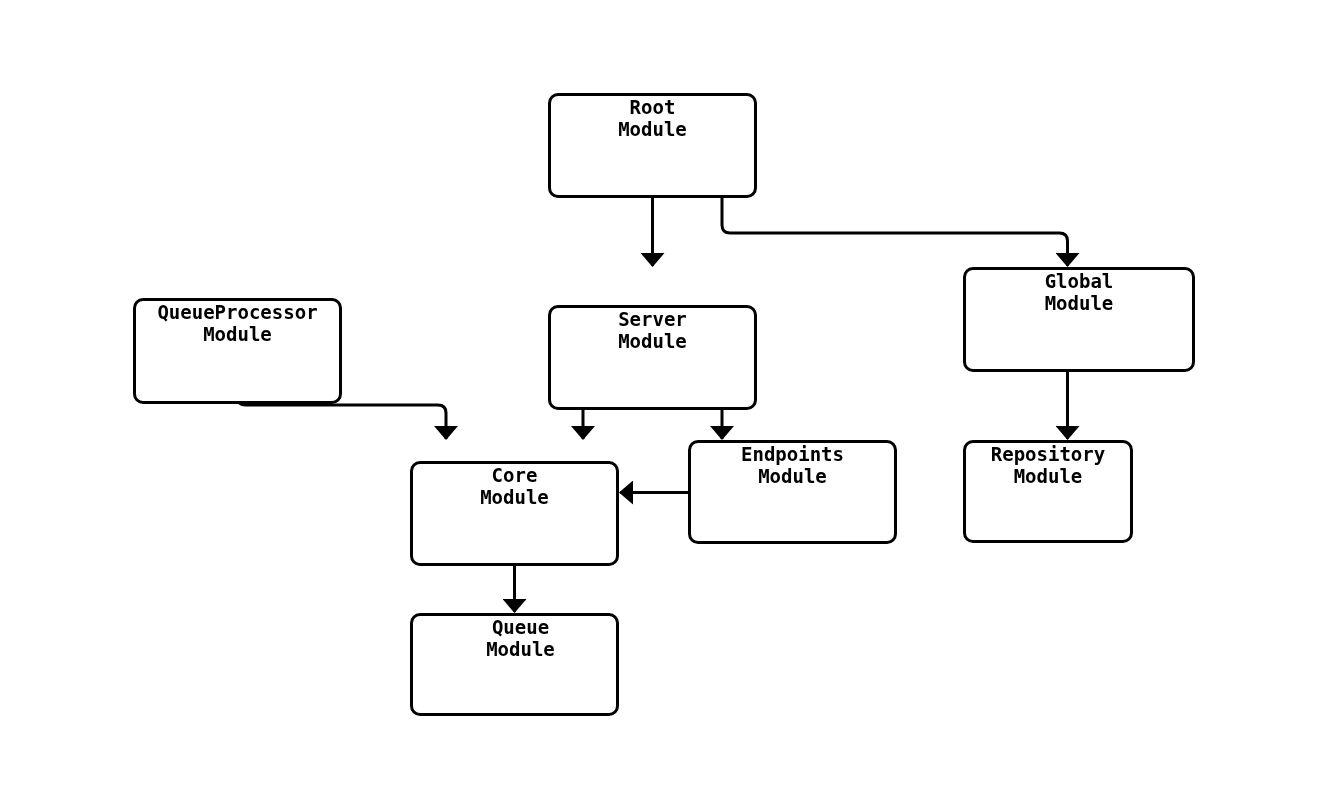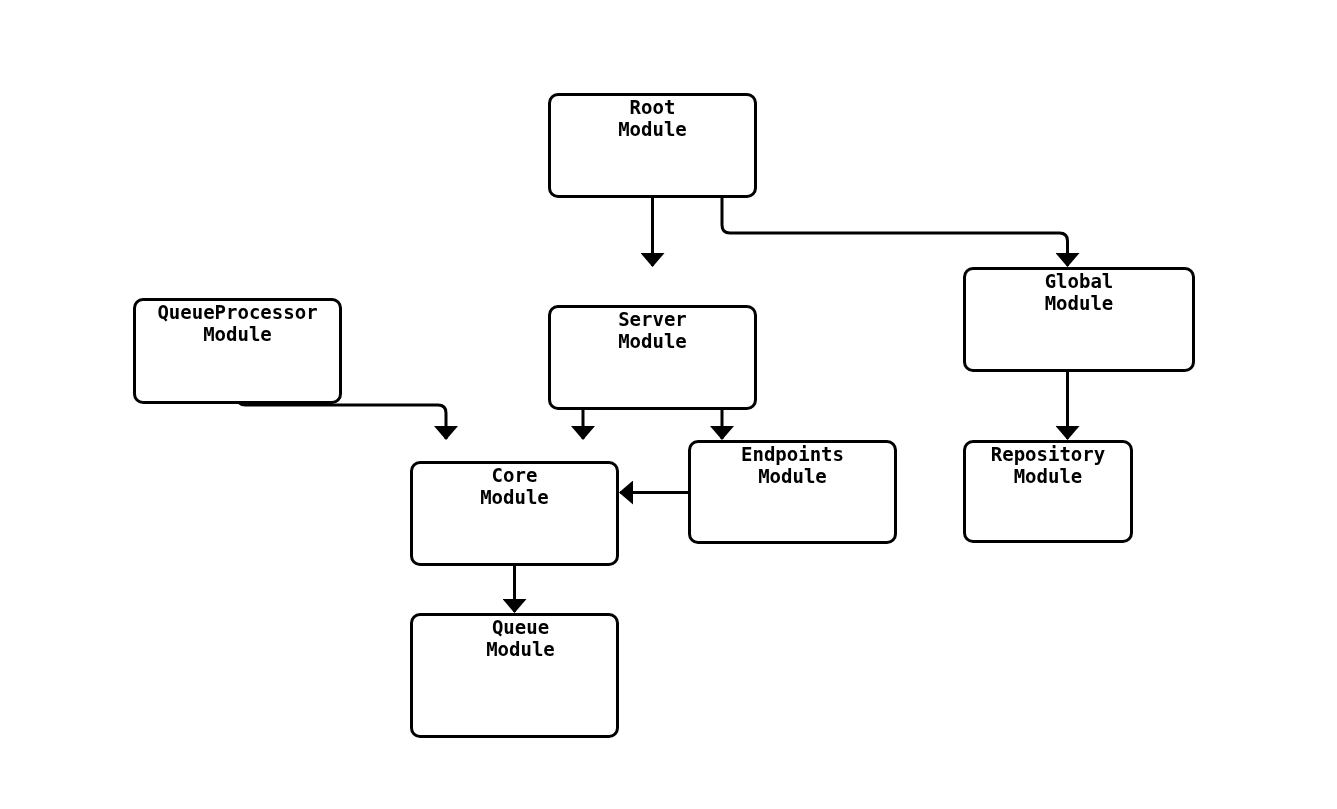--- a/index.html
+++ b/index.html
@@ -46,21 +46,21 @@
     white-space: pre-line;
   }
   
   .n-root          { left: 548px; top:  93px; width: 209px; height: 105px; }
   .n-queueproc     { left: 133px; top: 266px; width: 209px; height: 106px; margin-top: 32px; }
   .n-server        { left: 548px; top: 267px; width: 209px; height: 105px; margin-top: 38px; }
   .n-global        { left: 963px; top: 267px; width: 232px; height: 105px; }
   .n-core          { left: 410px; top: 440px; width: 209px; height: 105px; margin-top: 21px; }
   .n-endpoints     { left: 688px; top: 440px; width: 209px; height: 104px; }
   .n-repository    { left: 963px; top: 440px; width: 170px; height: 103px; }
-  .n-queue         { left: 410px; top: 613px; width: 209px; height: 125px; padding-left: 12px; }
+  .n-queue         { left: 410px; top: 613px; width: 209px; height: 103px; padding-left: 12px; }
 </style>
 </head>
 <body>
 
 <div class="canvas">
 
   <svg class="edges-layer" width="1337" height="809" viewBox="0 0 1337 809" xmlns="http://www.w3.org/2000/svg">
     <defs>
       <marker id="arrowhead" viewBox="0 0 14 24" refX="13" refY="12" markerWidth="14" markerHeight="24" markerUnits="userSpaceOnUse" orient="auto">
         <path d="M0,0 L14,12 L0,24 Z" fill="#000000"></path>

